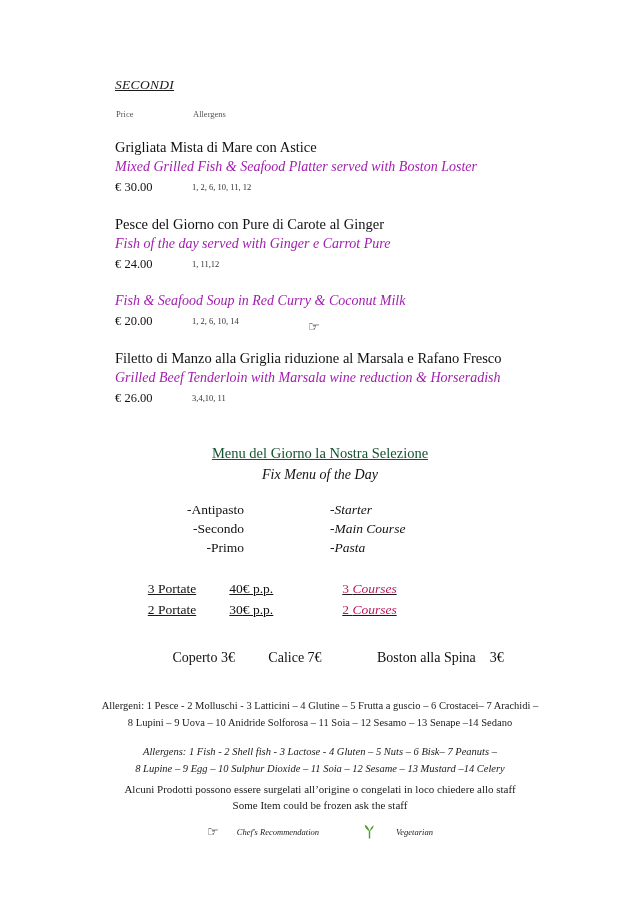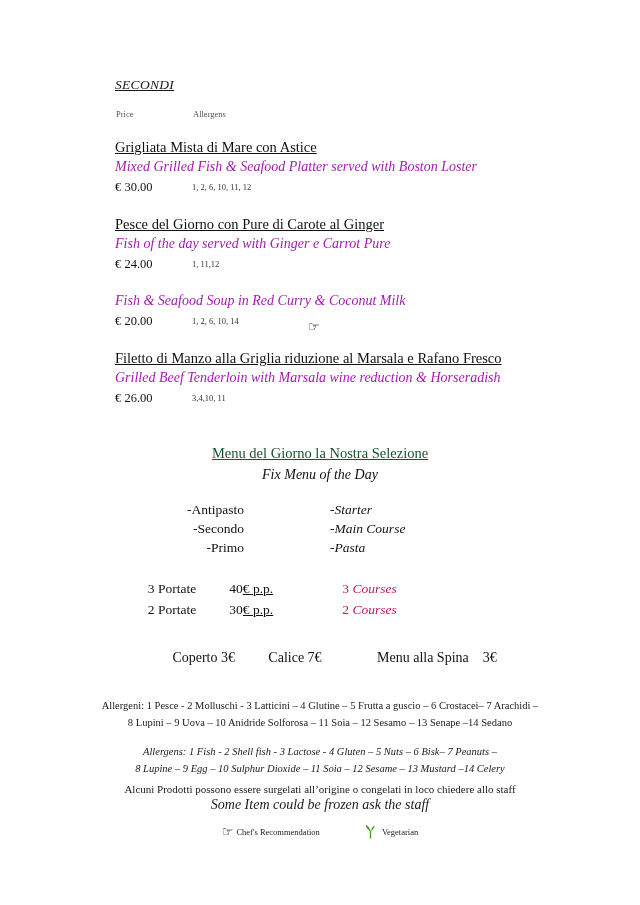--- a/index.html
+++ b/index.html
@@ -60,21 +60,20 @@
   }
   .dish {
     margin-bottom: 18px;
     position: relative;
   }
   .dish-it {
     font-size: 14.5px;
     line-height: 20px;
     color: #111111;
     white-space: nowrap;
-    text-decoration: underline;
   }
   .dish-en {
     font-size: 14px;
     font-style: italic;
     line-height: 20px;
     color: #a21caf;
     white-space: nowrap;
   }
   .dish-meta {
     margin-top: 2px;
@@ -149,20 +148,21 @@
     font-style: italic;
     color: #111111;
   }
 
   
   .portate {
     position: absolute;
     left: 0;
     top: 578px;
     width: 536px;
+    text-decoration: underline;
   }
   .portate-row {
     display: flex;
     line-height: 21px;
   }
   .p-col-1 {
     width: 237px;
     text-align: right;
     font-size: 13.5px;
     color: #111111;
@@ -235,22 +235,21 @@
     top: 781px;
     width: 640px;
     text-align: center;
   }
   .frozen-it {
     font-size: 11px;
     line-height: 16px;
     color: #1a1a1a;
   }
   .frozen-en {
-    font-size: 14px;
-    font-style: italic;
+    font-size: 11px;
     line-height: 16px;
     color: #1a1a1a;
   }
 
   
   .icon-legend {
     position: absolute;
     left: 0;
     top: 824px;
     width: 640px;
@@ -270,21 +269,23 @@
     margin-right: 3px;
   }
   .legend-glyph-leaf {
     width: 13px;
     height: 15px;
     margin-right: 5px;
     display: inline-block;
   }
   .legend-text {
     font-size: 8.5px;
-    color: #1a1a1a;
+    font-style: italic;
+    color: #1a1a1a;
+    margin-left: 15px;
   }
 </style>
 </head>
 <body>
 
 <div class="page">
 
   <div class="section-heading">SECONDI</div>
 
   <div class="col-labels">
@@ -356,21 +357,21 @@
     <div class="portate-row">
       <div class="p-col-1">2 Portate</div>
       <div class="p-col-2"><span>30</span><span class="pp">€ p.p.</span></div>
       <div class="p-col-3"><span>2</span> <em>Courses</em></div>
     </div>
   </div>
 
   <div class="extras">
     <div class="ex-1">Coperto 3€</div>
     <div class="ex-2">Calice 7€</div>
-    <div class="ex-3"><span>Menu alla Spina</span><span class="water-price">3€</span></div>
+    <div class="ex-3"><span>Boston alla Spina</span><span class="water-price">3€</span></div>
   </div>
 
   <div class="allergen-block">
     <div class="allergen-it">
       <div class="allergen-it-1">Allergeni: 1 Pesce - 2 Molluschi - 3 Latticini – 4 Glutine – 5 Frutta a guscio – 6 Crostacei– 7 Arachidi –</div>
       <div class="allergen-it-2">8 Lupini – 9 Uova – 10 Anidride Solforosa – 11 Soia – 12 Sesamo – 13 Senape –14 Sedano</div>
     </div>
     <div class="allergen-en">
       <div class="allergen-en-1">Allergens: 1 Fish - 2 Shell fish - 3 Lactose - 4 Gluten – 5 Nuts – 6 Bisk– 7 Peanuts –</div>
       <div class="allergen-en-2">8 Lupine – 9 Egg – 10 Sulphur Dioxide – 11 Soia – 12 Sesame – 13 Mustard –14 Celery</div>

